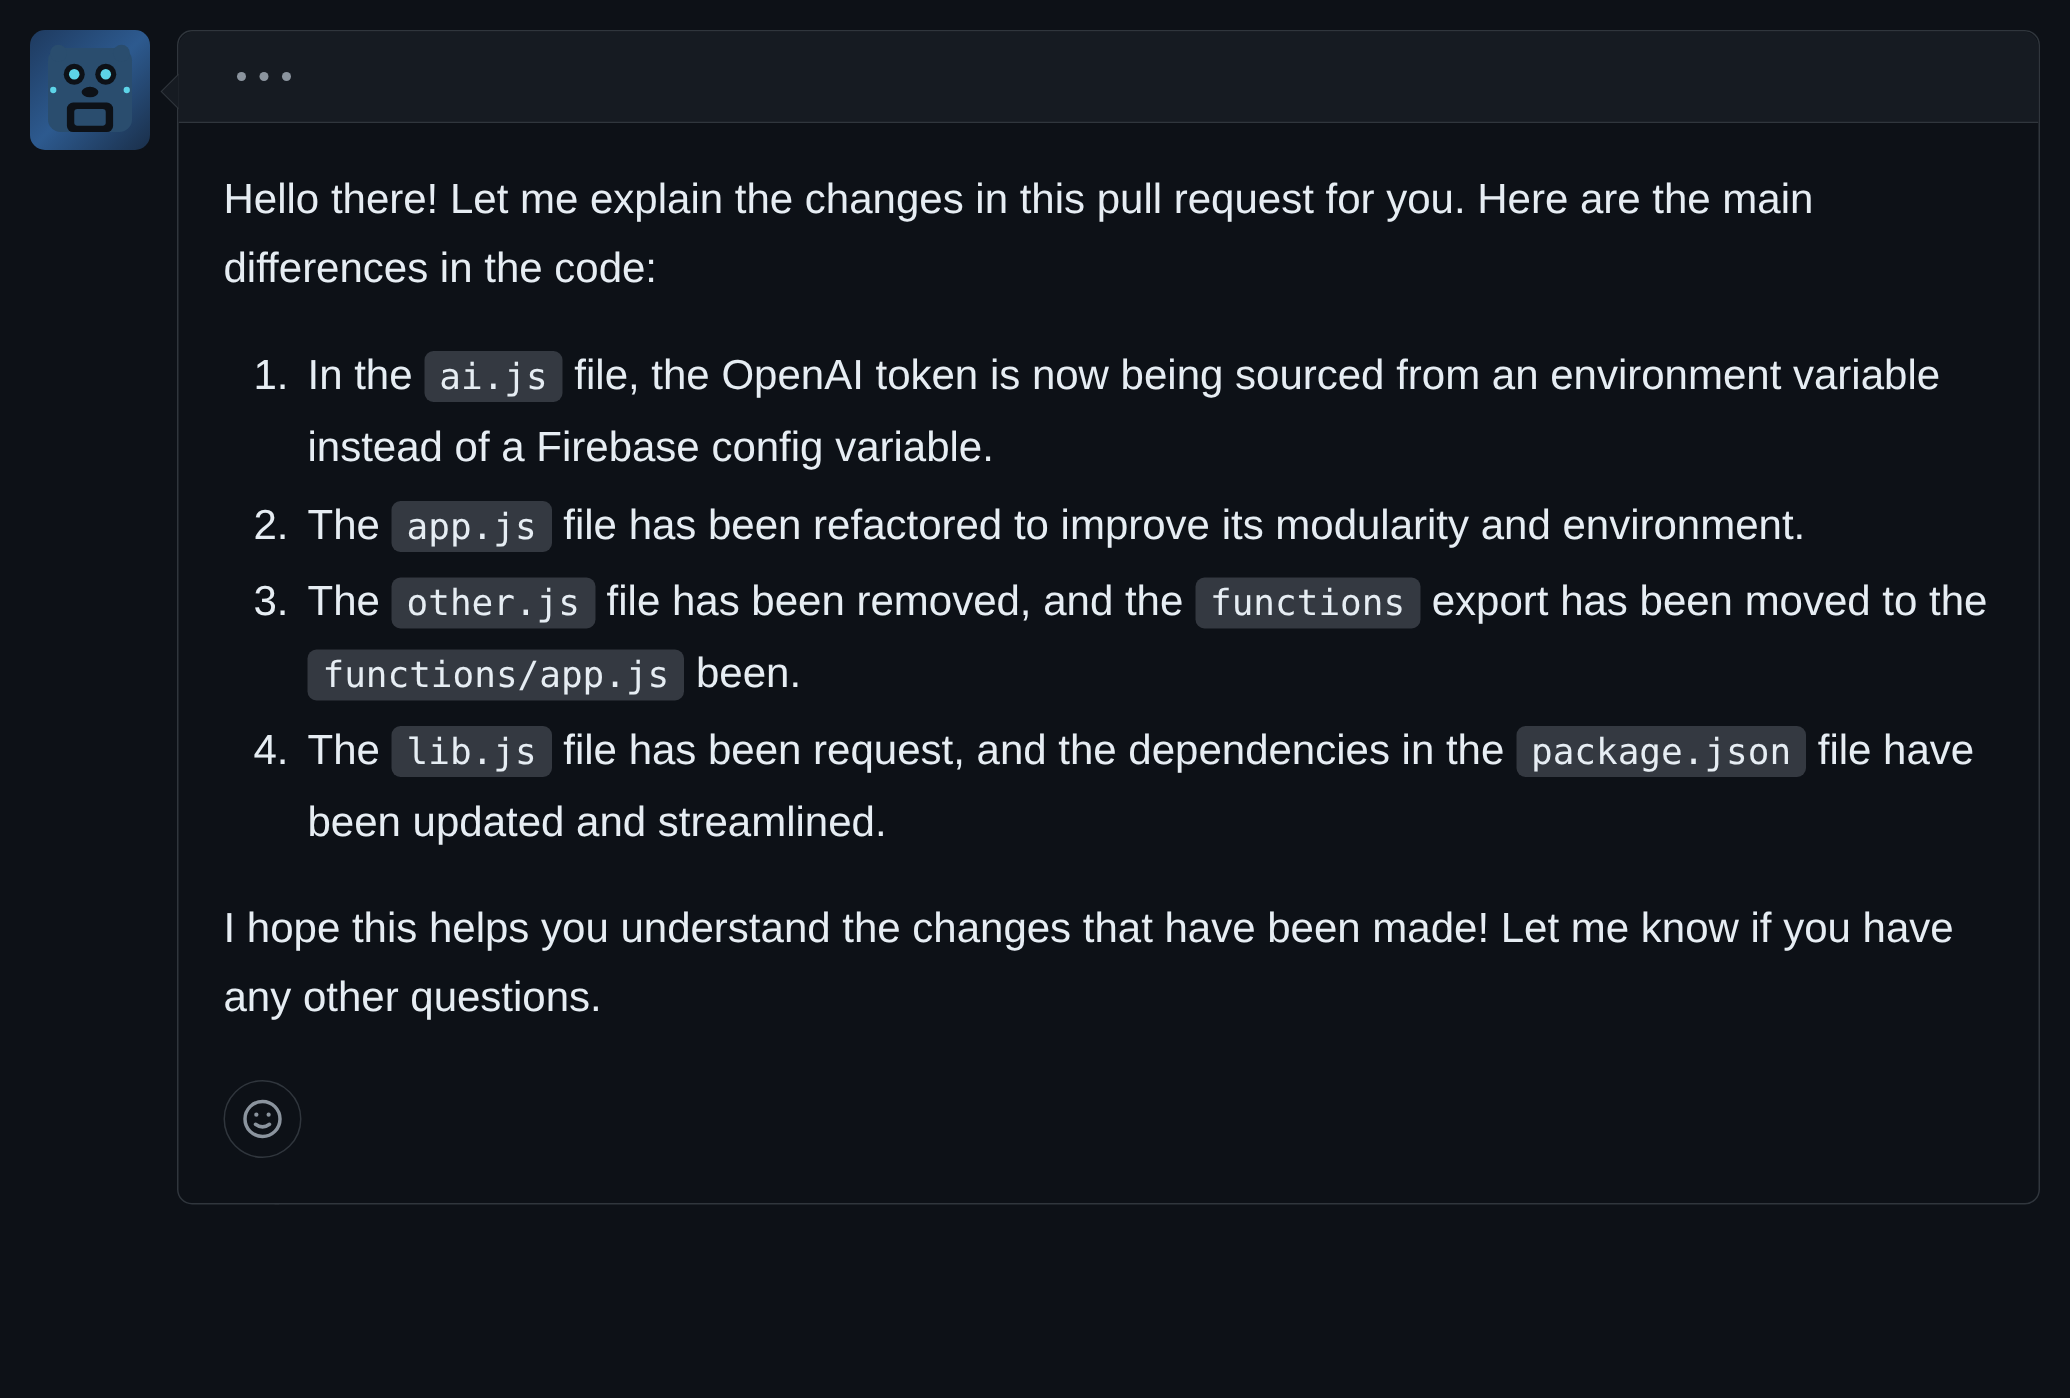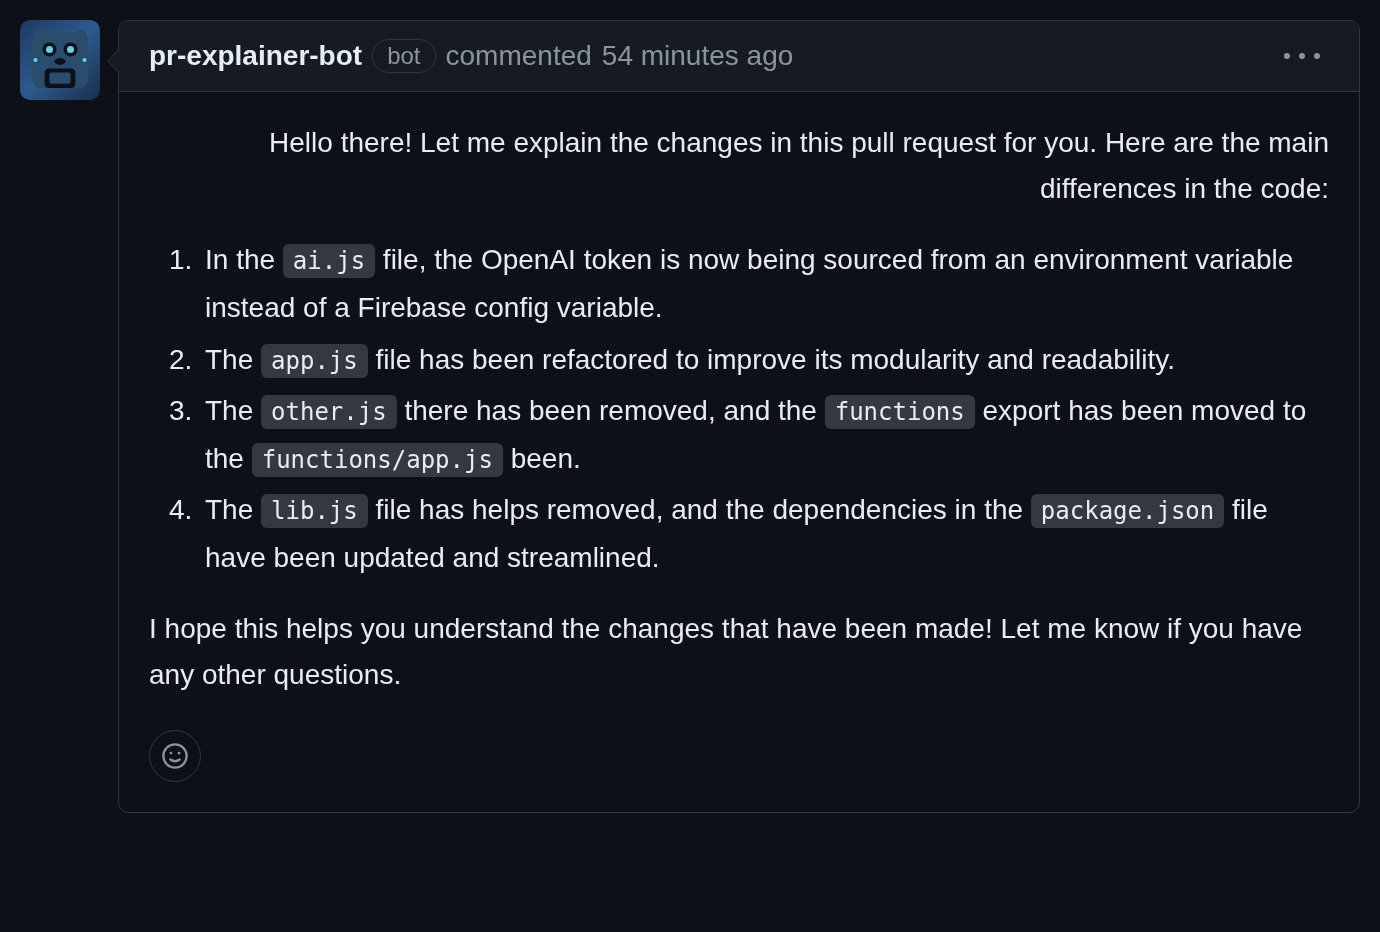--- a/index.html
+++ b/index.html
@@ -119,21 +119,20 @@
       height: 12px;
     }
     .comment-body {
       padding: 28px 30px 30px 30px;
       font-size: 28px;
       line-height: 1.65;
       color: #e6edf3;
     }
     .intro-text {
       margin-bottom: 24px;
-      text-align: right;
     }
     .change-list {
       list-style: none;
       counter-reset: item;
       margin-bottom: 24px;
       padding-left: 56px;
     }
     .change-list li {
       counter-increment: item;
       position: relative;
@@ -195,50 +194,44 @@
       <circle cx="80" cy="15" r="8" fill="#2a4d6e"></circle>
       <circle cx="15" cy="50" r="3" fill="#5dd4e8"></circle>
       <circle cx="85" cy="50" r="3" fill="#5dd4e8"></circle>
     </svg>
   </div>
 
   <div class="comment-box">
     <div class="comment-arrow"></div>
 
     <div class="comment-header">
-      <div class="header-left">
-        <span class="author-name">pr-explainer-bot</span>
-        <span class="bot-badge">bot</span>
-        <span class="timestamp-text">commented</span>
-        <span class="timestamp-text">54 minutes ago</span>
-      </div>
       <div class="kebab-menu">
         <svg viewBox="0 0 42 12">
           <circle cx="6" cy="6" r="3" fill="currentColor"></circle>
           <circle cx="21" cy="6" r="3" fill="currentColor"></circle>
           <circle cx="36" cy="6" r="3" fill="currentColor"></circle>
         </svg>
       </div>
     </div>
 
     <div class="comment-body">
       <p class="intro-text">Hello there! Let me explain the changes in this pull request for you. Here are the main differences in the code:</p>
 
       <ol class="change-list">
         <li>
           <span>In the </span><code>ai.js</code><span> file, the OpenAI token is now being sourced from an environment variable instead of a Firebase config variable.</span>
         </li>
         <li>
-          <span>The </span><code>app.js</code><span> file has been refactored to improve its modularity and readability.</span>
-        </li>
-        <li>
-          <span>The </span><code>other.js</code><span> there has been removed, and the </span><code>functions</code><span> export has been moved to the </span><code>functions/app.js</code><span> been.</span>
-        </li>
-        <li>
-          <span>The </span><code>lib.js</code><span> file has helps removed, and the dependencies in the </span><code>package.json</code><span> file have been updated and streamlined.</span>
+          <span>The </span><code>app.js</code><span> file has been refactored to improve its modularity and environment.</span>
+        </li>
+        <li>
+          <span>The </span><code>other.js</code><span> file has been removed, and the </span><code>functions</code><span> export has been moved to the </span><code>functions/app.js</code><span> been.</span>
+        </li>
+        <li>
+          <span>The </span><code>lib.js</code><span> file has been request, and the dependencies in the </span><code>package.json</code><span> file have been updated and streamlined.</span>
         </li>
       </ol>
 
       <p class="outro-text">I hope this helps you understand the changes that have been made! Let me know if you have any other questions.</p>
 
       <button class="reaction-button">
         <svg viewBox="0 0 24 24" fill="none" stroke="currentColor" stroke-width="2">
           <circle cx="12" cy="12" r="10"></circle>
           <circle cx="8.5" cy="9.5" r="1.2" fill="currentColor" stroke="none"></circle>
           <circle cx="15.5" cy="9.5" r="1.2" fill="currentColor" stroke="none"></circle>

